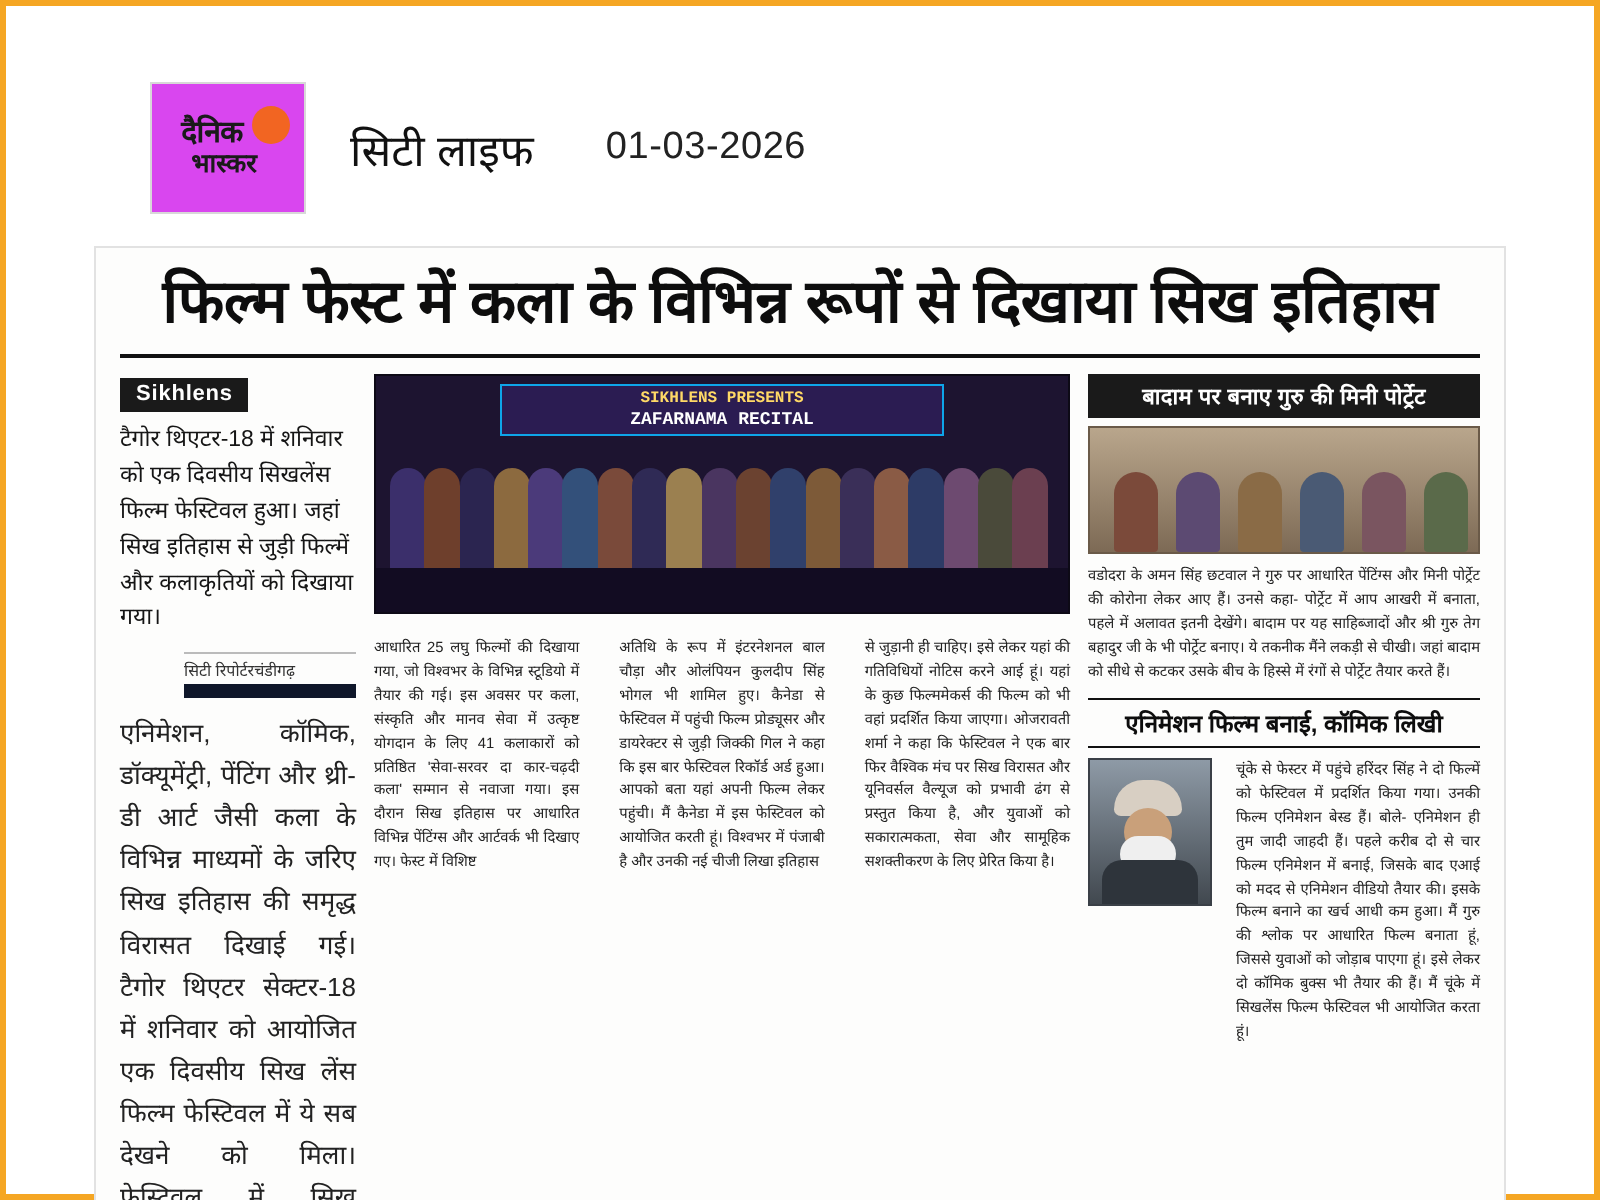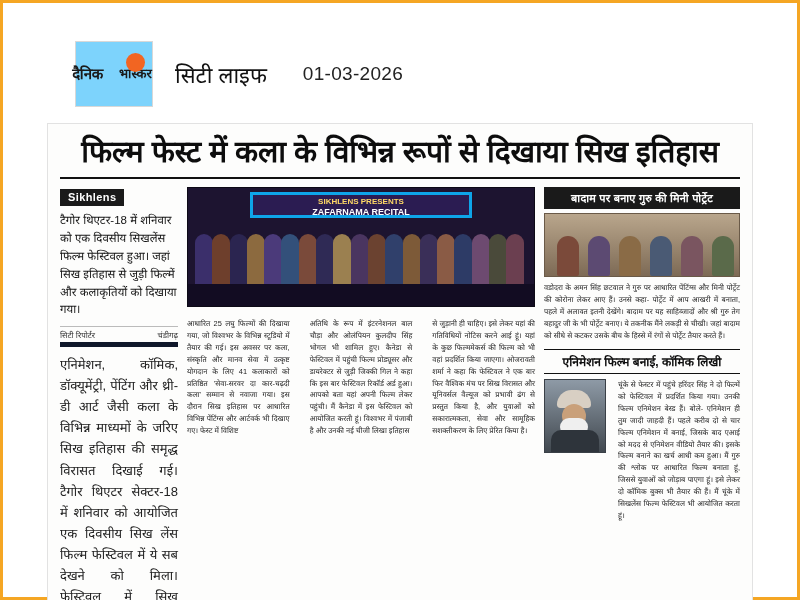--- a/index.html
+++ b/index.html
@@ -32,23 +32,23 @@
     display: flex;
     align-items: center;
     gap: 22px;
     padding-left: 28px;
     height: 86px;
   }
   .logo {
     width: 78px;
     height: 66px;
     border: 1px solid #d8d8d8;
-    background: #7dd3fc;
-    display: flex;
-    flex-direction: row;
+    background: #d946ef;
+    display: flex;
+    flex-direction: column;
     align-items: center;
     justify-content: center;
     position: relative;
     box-sizing: border-box;
   }
   .logo .sun {
     position: absolute;
     right: 7px;
     top: 11px;
     width: 19px;
@@ -123,24 +123,24 @@
     line-height: 1.55;
     color: #151515;
     margin-top: 6px;
     font-weight: 500;
   }
   .byline {
     margin-top: 7px;
     font-size: 8px;
     color: #333;
     border-top: 1px solid #bbb;
-    border-bottom: 5px solid #0f172a;
+    border-bottom: 7px solid #0f172a;
     padding: 2px 0;
     display: flex;
-    justify-content: space-between;
+    margin-left: 32px;
   }
   .body-text {
     margin-top: 7px;
     font-size: 13px;
     line-height: 1.62;
     color: #222;
     text-align: justify;
   }
   
   .photo {
@@ -150,28 +150,29 @@
     overflow: hidden;
     border: 1px solid #0d0a16;
   }
   .photo .banner {
     position: absolute;
     left: 18%;
     right: 18%;
     top: 4px;
     height: 26px;
     background: #2b1c52;
-    border: 3px solid #0ea5e9;
+    border: 1px solid #0ea5e9;
     color: #ffd966;
     font-size: 8px;
     font-weight: bold;
     text-align: center;
     line-height: 1.25;
     padding-top: 2px;
     box-sizing: border-box;
+    font-family: Liberation Mono, monospace;
   }
   .photo .banner .b2 { color: #ffffff; font-size: 9px; }
   .photo .stage {
     position: absolute;
     left: 0; right: 0; bottom: 0;
     height: 22px;
     background: #120c22;
   }
   .photo .people {
     position: absolute;

